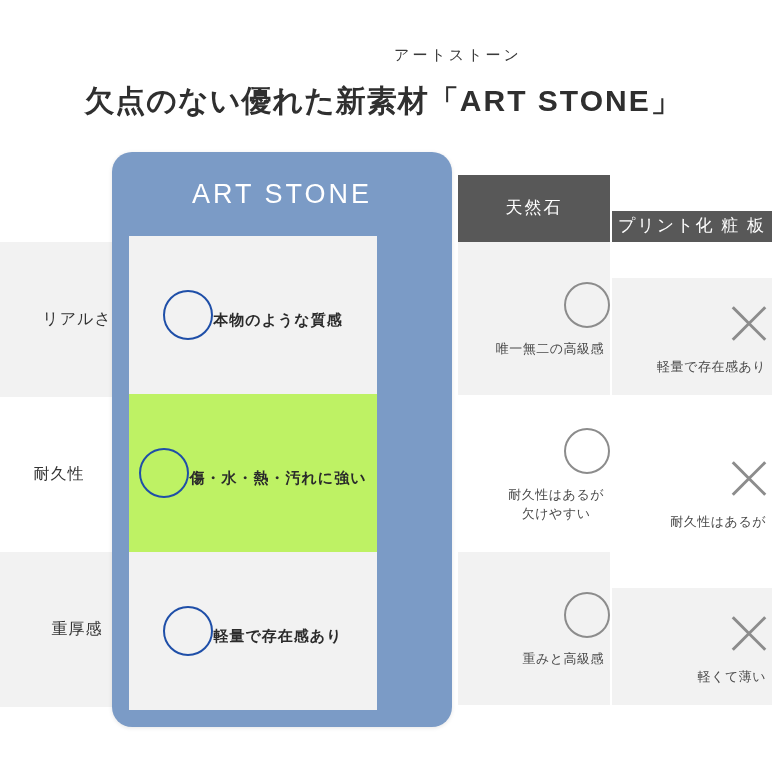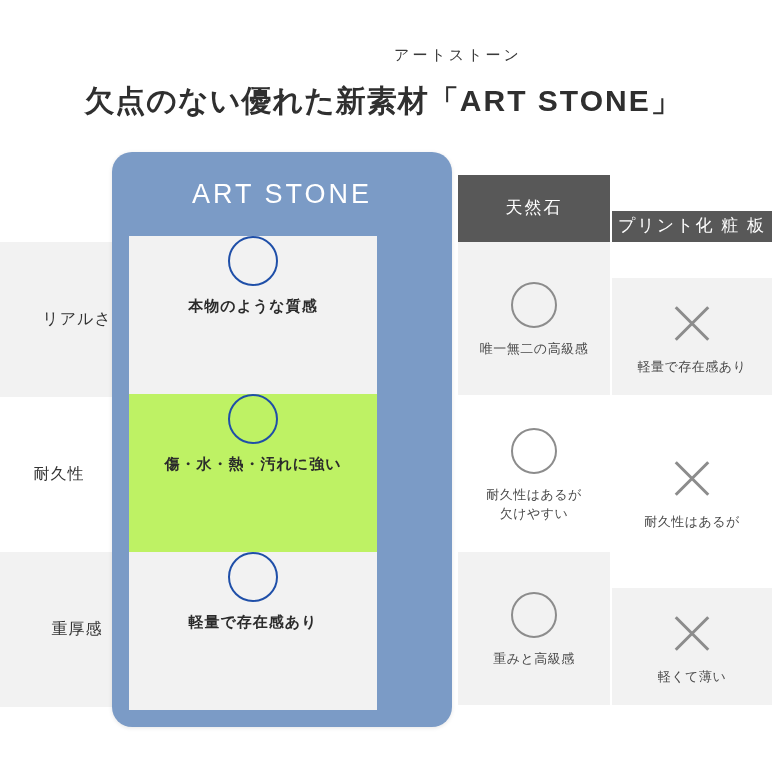--- a/index.html
+++ b/index.html
@@ -95,21 +95,21 @@
     justify-content: center;
     font-size: 16px;
     letter-spacing: 1px;
     color: #333;
   }
   .body-row.shade .c-label { background: #f2f2f2; padding-left: 36px; }
   .body-row .c-art { background: transparent; }
   .body-row .c-nat, .body-row .c-pri {
     display: flex;
     flex-direction: column;
-    align-items: center;
+    align-items: flex-end;
     justify-content: center;
     border-right: 2px solid #ffffff;
     border-bottom: 2px solid #ffffff;
   }
   .body-row.shade .c-nat, .body-row.shade .c-pri { background: #f2f2f2; }
   .body-row.plain .c-nat, .body-row.plain .c-pri { background: #ffffff; }
   .body-row .c-pri { border-right: none; }
 
   .mark {
     height: 54px;
@@ -181,23 +181,22 @@
     left: 17px;
     top: 84px;
     width: 306px;
     height: 474px;
   }
   .art-cellbox {
     width: 248px;
     height: 158px;
     box-sizing: border-box;
     display: flex;
-    flex-direction: column;
-    align-items: center;
-    justify-content: flex-start;
+    align-items: center;
+    justify-content: center;
   }
   .art-cellbox.shade { background: #f2f2f2; }
   .art-cellbox.plain { background: #bef264; }
   .circle-blue {
     width: 50px;
     height: 50px;
     border-radius: 50%;
     border: 2.5px solid #1f4fa8;
     box-sizing: border-box;
   }

